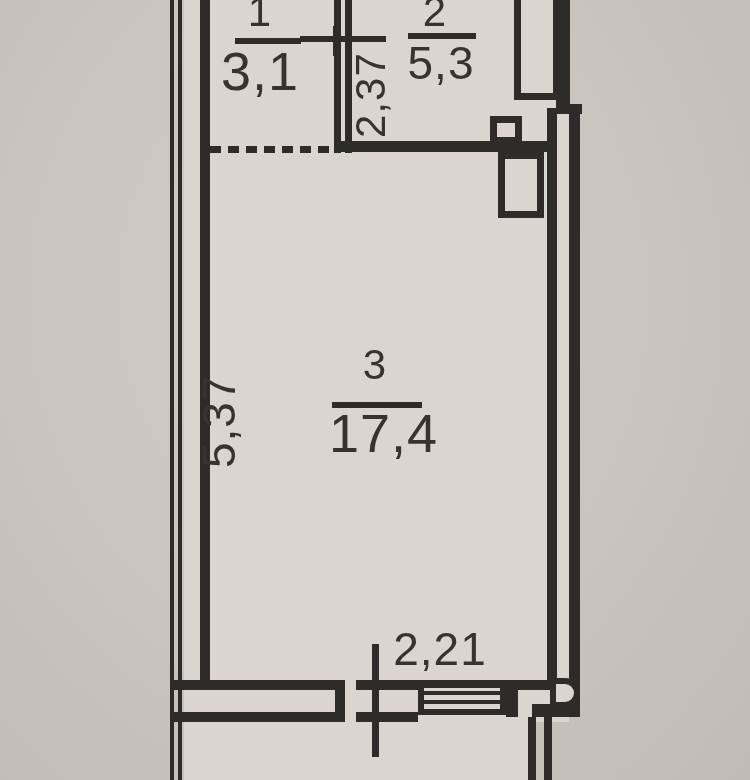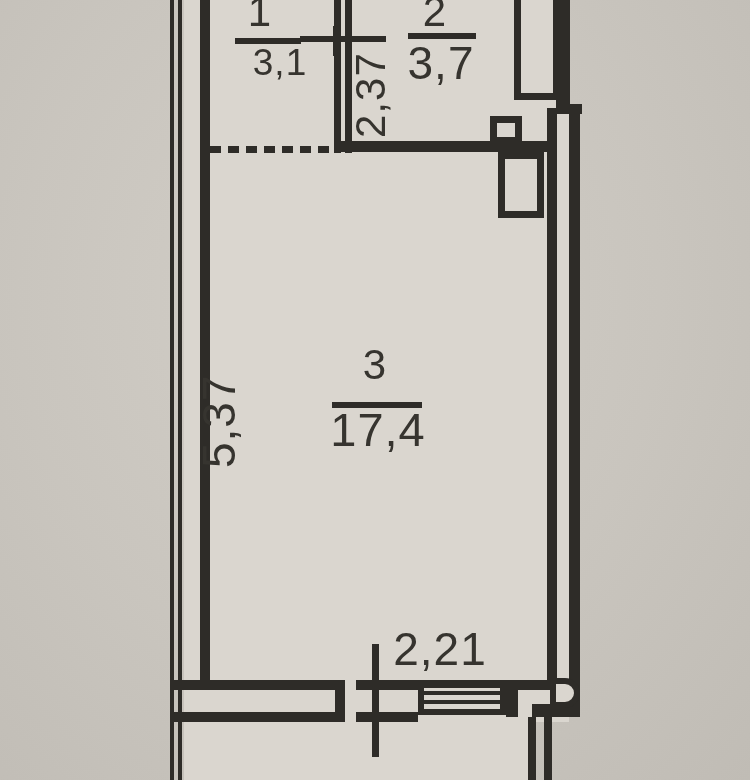--- a/index.html
+++ b/index.html
@@ -68,27 +68,27 @@
 
   <div class="ln" style="left:372px;top:644px;width:7px;height:113px;"></div>
   <div class="ln" style="left:333px;top:26px;width:6px;height:30px;"></div>
   <div class="ln" style="left:300px;top:36px;width:86px;height:6px;"></div>
 
   <div class="ln" style="left:235px;top:38px;width:66px;height:6px;"></div>
   <div class="ln" style="left:408px;top:33px;width:68px;height:6px;"></div>
   <div class="ln" style="left:332px;top:402px;width:90px;height:6px;"></div>
 
   <div class="lbl" style="left:238px;top:-9px;width:44px;font-size:42px;">1</div>
-  <div class="lbl" style="left:238px;top:44px;width:84px;font-size:37px;">3,1</div>
+  <div class="lbl" style="left:218px;top:44px;width:84px;font-size:54px;">3,1</div>
 
   <div class="lbl" style="left:413px;top:-9px;width:44px;font-size:42px;">2</div>
-  <div class="lbl" style="left:399px;top:40px;width:84px;font-size:46px;">3,7</div>
+  <div class="lbl" style="left:399px;top:40px;width:84px;font-size:46px;">5,3</div>
 
   <div class="lbl vtext" style="left:350px;top:50px;width:46px;height:90px;font-size:42px;">2,37</div>
 
   <div class="lbl" style="left:353px;top:344px;width:44px;font-size:42px;">3</div>
-  <div class="lbl" style="left:329px;top:406px;width:98px;font-size:47px;">17,4</div>
+  <div class="lbl" style="left:329px;top:406px;width:98px;font-size:54px;">17,4</div>
 
   <div class="lbl vtext" style="left:196px;top:358px;width:50px;height:126px;font-size:46px;">5,37</div>
 
   <div class="lbl" style="left:388px;top:626px;width:104px;font-size:46px;">2,21</div>
 
 </div>
 
 </body></html>

